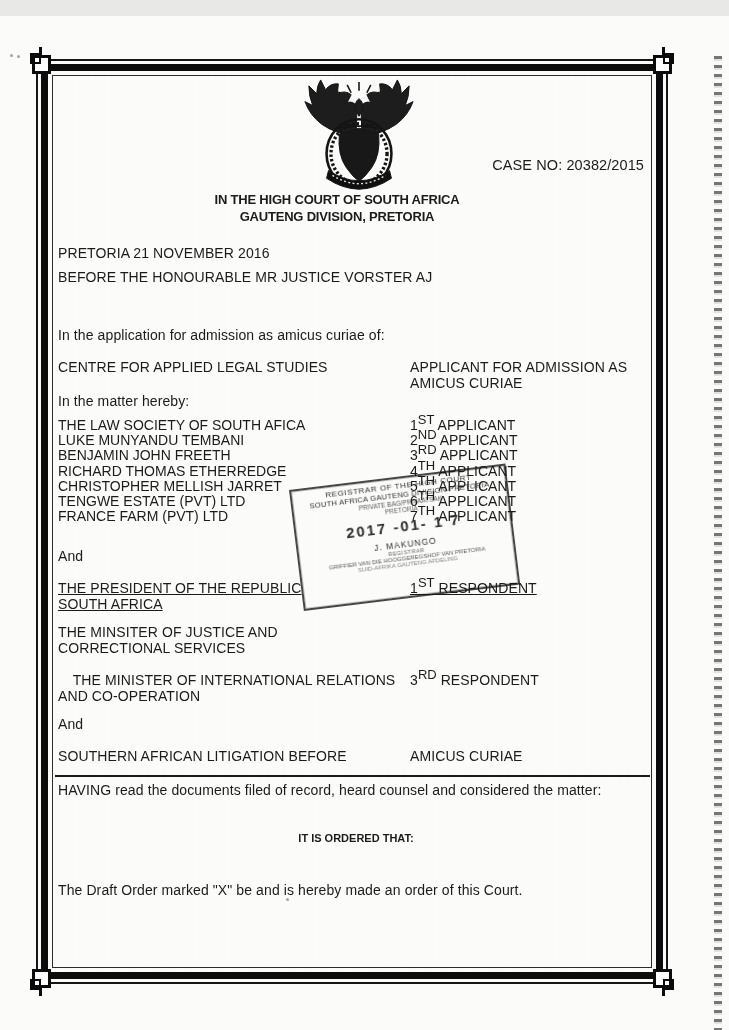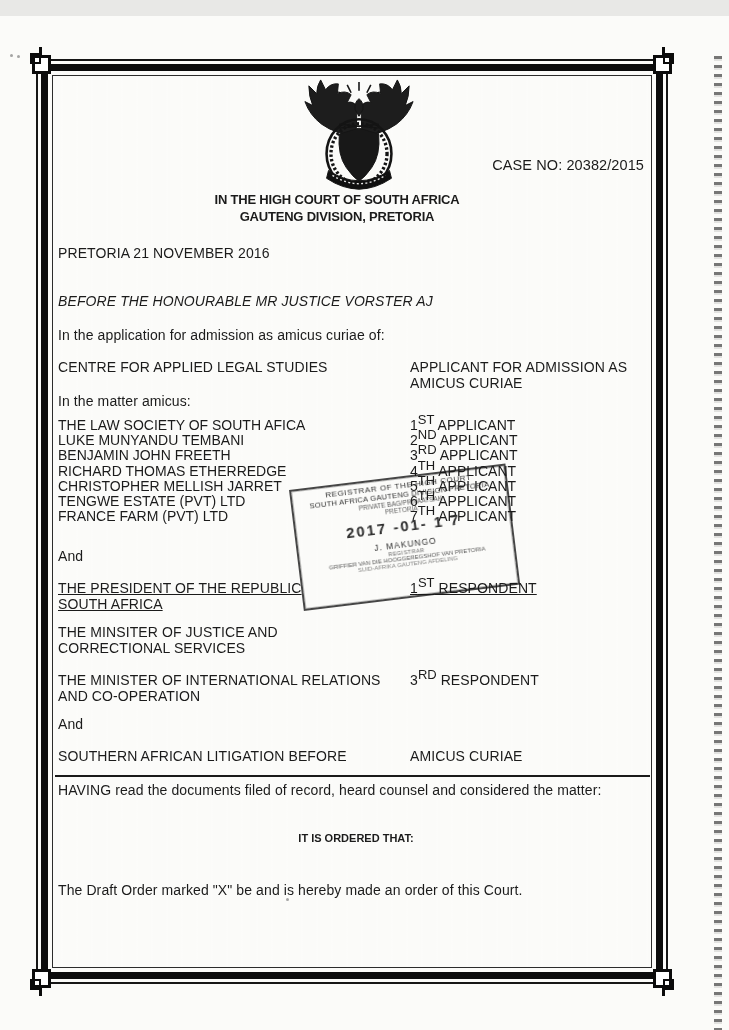--- a/index.html
+++ b/index.html
@@ -35,21 +35,21 @@
     filter:blur(.4px);
   }
   .speck{position:absolute; background:#6a6a6a; width:3px; height:3px; border-radius:50%; opacity:.6;}
 
   
   .abs{position:absolute;}
   .t{font-size:14px; line-height:16px; letter-spacing:.1px;}
   .case-no{left:394px; top:141px; width:250px; text-align:right; font-size:14.5px;}
   .title{left:60px; top:176px; width:554px; text-align:center; font-weight:bold; font-size:13px; line-height:16.5px; letter-spacing:-.2px;}
   .place-date{left:58px; top:229px;}
-  .judge{left:58px; top:277px;font-style:italic;}
+  .judge{left:58px; top:253px;}
   .intro{left:58px; top:311px;}
   .amicus-app{left:58px; top:343px; width:590px; display:flex;}
   .amicus-app .name{width:352px; flex:none;}
   .matter{left:58px; top:377px;}
   .applicants{left:58px; top:402px; width:590px;}
   .party-row{display:flex; line-height:15.2px; font-size:14px;}
   .party-row .name{width:352px; flex:none;}
   sup.ord{font-size:13px; vertical-align:super; line-height:0; letter-spacing:0;}
   .flow{left:58px; top:532px; width:590px;}
   .flow .and{margin-bottom:16px;}
@@ -140,21 +140,21 @@
   <div class="abs t intro">In the application for admission as amicus curiae of:</div>
 
   <div class="abs t amicus-app">
     <span class="name">CENTRE FOR APPLIED LEGAL STUDIES</span>
     <span class="role">
       <span style="display:block">APPLICANT FOR ADMISSION AS</span>
       <span style="display:block">AMICUS CURIAE</span>
     </span>
   </div>
 
-  <div class="abs t matter">In the matter amicus:</div>
+  <div class="abs t matter">In the matter hereby:</div>
 
   <div class="abs applicants" id="applicants">
       <div class="party-row">
         <span class="name">THE LAW SOCIETY OF SOUTH AFICA</span>
         <span>1<sup class="ord">ST</sup> APPLICANT</span>
       </div>
       <div class="party-row">
         <span class="name">LUKE MUNYANDU TEMBANI</span>
         <span>2<sup class="ord">ND</sup> APPLICANT</span>
       </div>
@@ -191,21 +191,21 @@
           <span>1<sup class="ord">ST</sup> RESPONDENT</span>
         </div>
         <div class="resp-group" style="margin-bottom: 16px;">
           <span class="nm">
             <span style="display: block;">THE MINSITER OF JUSTICE AND</span>
             <span style="display: block;">CORRECTIONAL SERVICES</span>
           </span>
         </div>
         <div class="resp-group" style="margin-bottom: 12px;">
           <span class="nm">
-            <span style="display: block;">THE MINISTER OF INTERNATIONAL RELATIONS</span>
+            <span style="display: block; text-align: center;">THE MINISTER OF INTERNATIONAL RELATIONS</span>
             <span style="display: block;">AND CO-OPERATION</span>
           </span>
           <span>3<sup class="ord">RD</sup> RESPONDENT</span>
         </div>
       </div>
     <div class="and">And</div>
     <div class="party-row amicus-row">
       <span class="name">SOUTHERN AFRICAN LITIGATION BEFORE</span>
       <span>AMICUS CURIAE</span>
     </div>

